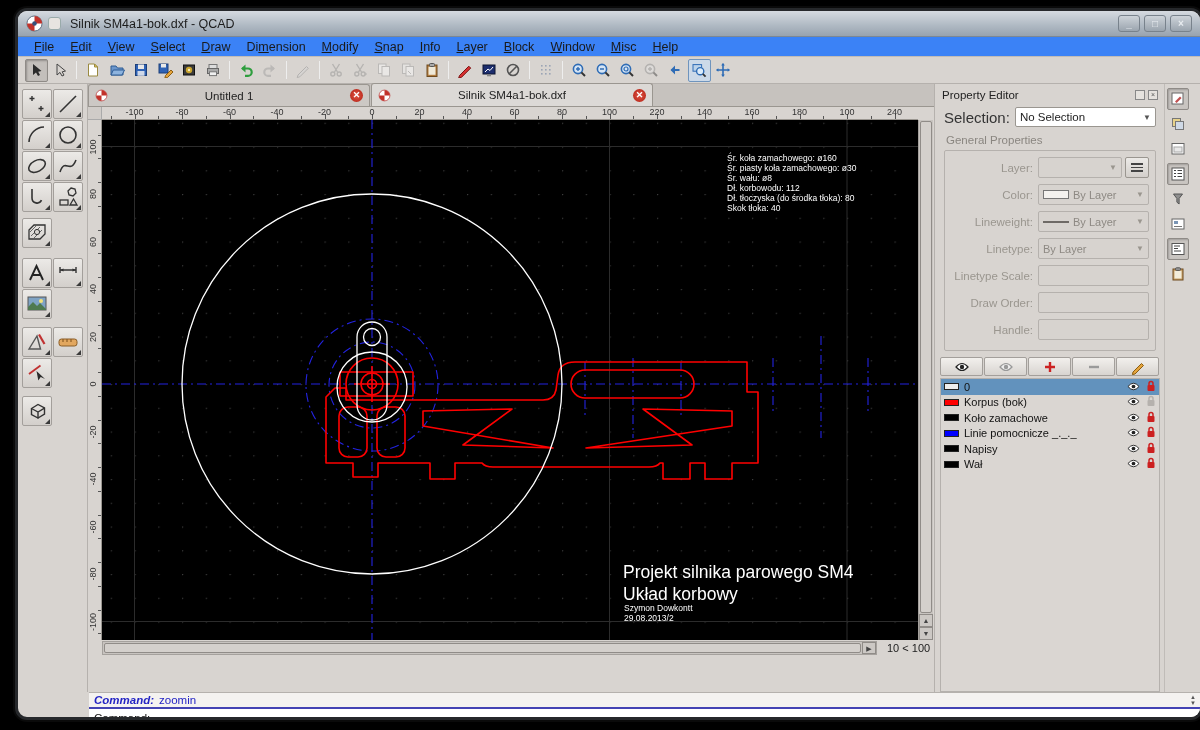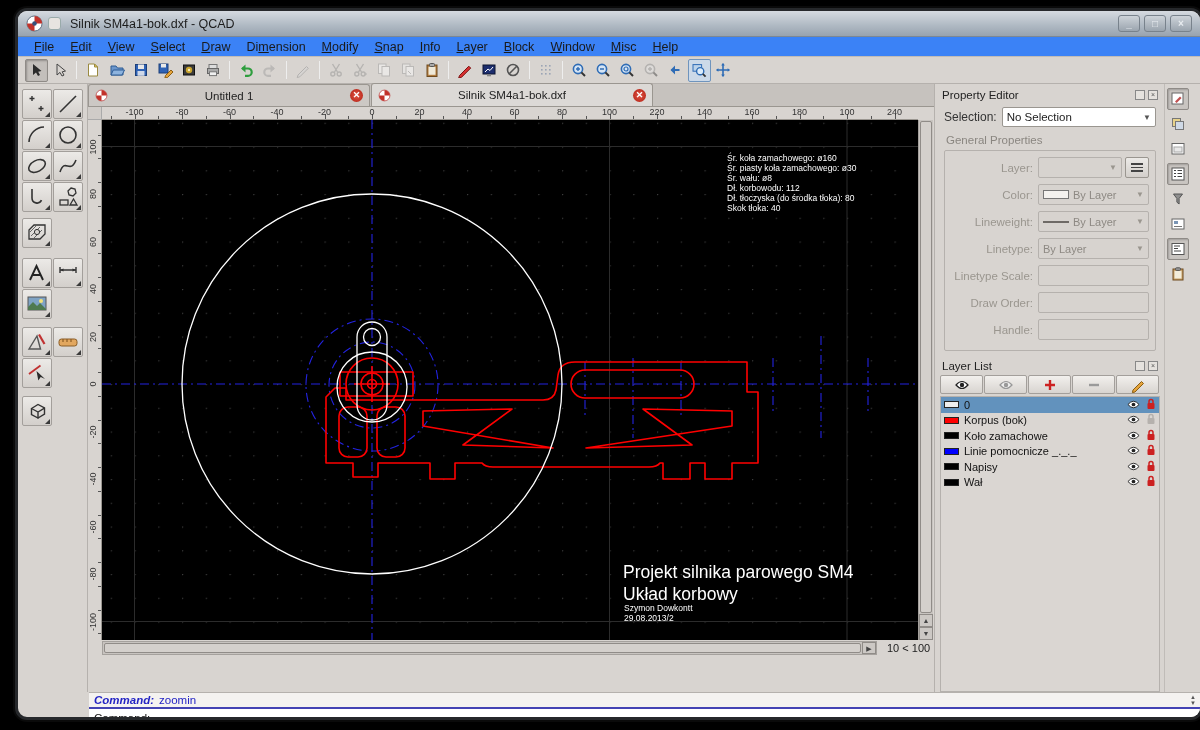--- a/index.html
+++ b/index.html
@@ -58,21 +58,21 @@
   #hscroll { width:775px; height:14px; background:#c8c4c0; border:1px solid #a5a19d; display:flex; margin-left:14px;}
   #hscroll .thumb { flex:1; background:#d4d0cc; border:1px solid #908c88; border-radius:2px; margin:1px;}
   #hscroll .sb-btn{ width:14px; height:12px; margin-top:0;}
   #gridinfo { font-size:11px; color:#222; margin-left:10px; }
   
   #rightcol { width:230px; background:#d8d4d0; border-left:1px solid #b5b1ad; display:flex; flex-direction:column; padding:2px 2px 0 3px;}
   .panel-hdr { height:18px; display:flex; align-items:center; font-size:11.5px; color:#222; padding:0 4px; }
   .panel-hdr .ph-btns { margin-left:auto; display:flex; gap:3px;}
   .ph-b { width:10px; height:10px; border:1px solid #888; background:#e5e2de; font-size:7px; line-height:8px; text-align:center; color:#555;}
   .pe-row { display:flex; align-items:center; margin:3px 6px; }
-  .pe-row label { font-size:12px; color:#333; margin-right:5px;}
+  .pe-row label { font-size:15px; color:#333; margin-right:5px;}
   .combo { flex:1; height:20px; background:#fff; border:1px solid #9a9690; border-radius:2px; font-size:11.5px; color:#222;
            display:flex; align-items:center; padding:0 4px; }
   .combo .arrow { margin-left:auto; font-size:8px; color:#555;}
   .section-lbl { font-size:11.5px; color:#8a8680; margin:4px 8px 2px; }
   .groupbox { border:1px solid #b5b1ad; border-radius:2px; margin:2px 6px; padding:6px 6px 4px; }
   .gb-row { display:flex; align-items:center; margin-bottom:6px; }
   .gb-row label { width:82px; text-align:right; font-size:11.5px; color:#9a968f; margin-right:5px; flex:none;}
   .gb-field { flex:1; height:21px; background:#d7d3cf; border:1px solid #b5b1ad; border-radius:2px; font-size:11px; color:#8d8983;
               display:flex; align-items:center; padding:0 4px;}
   .gb-field .arrow{ margin-left:auto; font-size:8px; color:#9a968f;}
@@ -720,27 +720,20 @@
           </div>
           <div class="gb-row">
             <label>Handle:</label>
             <div class="gb-field">
               <span></span>
             </div>
           </div>
         </div>
 
       <div id="layerpanel">
-        <div class="panel-hdr">
-          <span>Layer List</span>
-          <span class="ph-btns">
-            <span class="ph-b"></span>
-            <span class="ph-b">×</span>
-          </span>
-        </div>
         <div id="layer-toolbar">
             <span class="ll-btn">
               <svg width="16" height="16" viewBox="0 0 16 16">
                 <path d="M2 8q6-7 12 0q-6 7-12 0z" fill="#fff" stroke="#222" stroke-width="1.2"></path>
                 <circle cx="8" cy="8" r="2.2" fill="#222"></circle>
               </svg>
             </span>
             <span class="ll-btn">
               <svg width="16" height="16" viewBox="0 0 16 16">
                 <path d="M2 8q6-7 12 0q-6 7-12 0z" fill="#eee" stroke="#999" stroke-width="1.2"></path>

